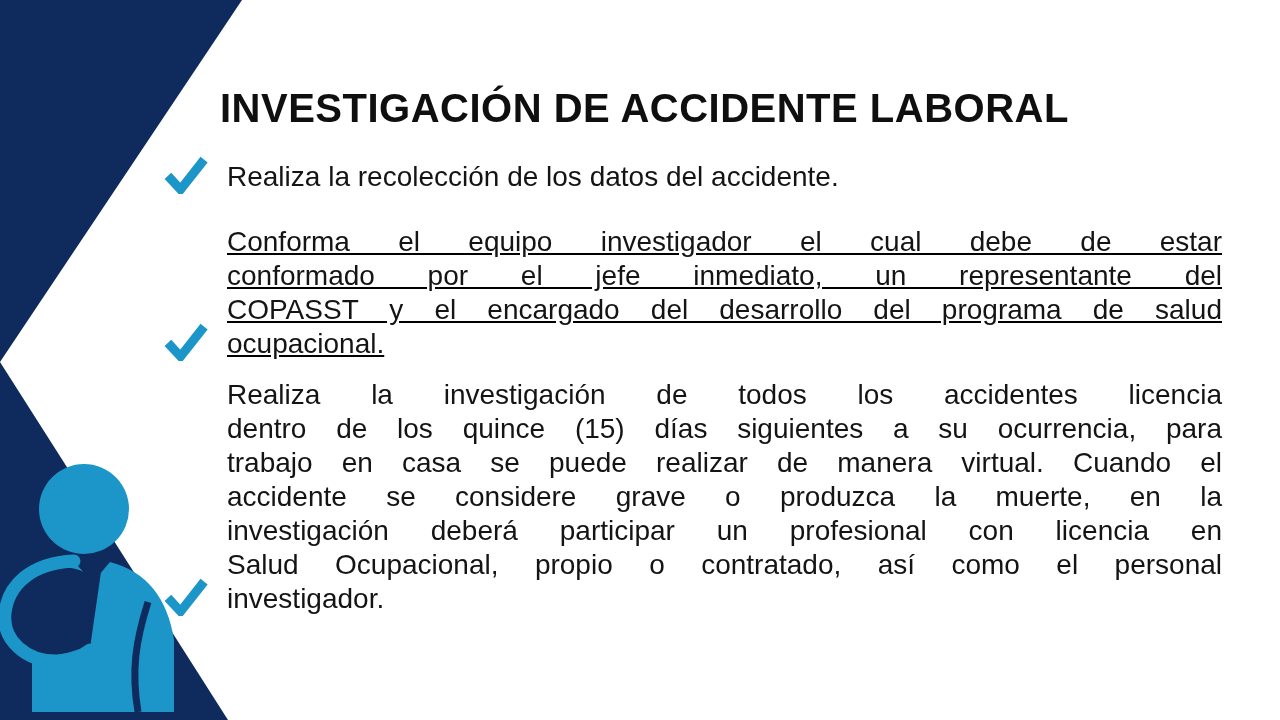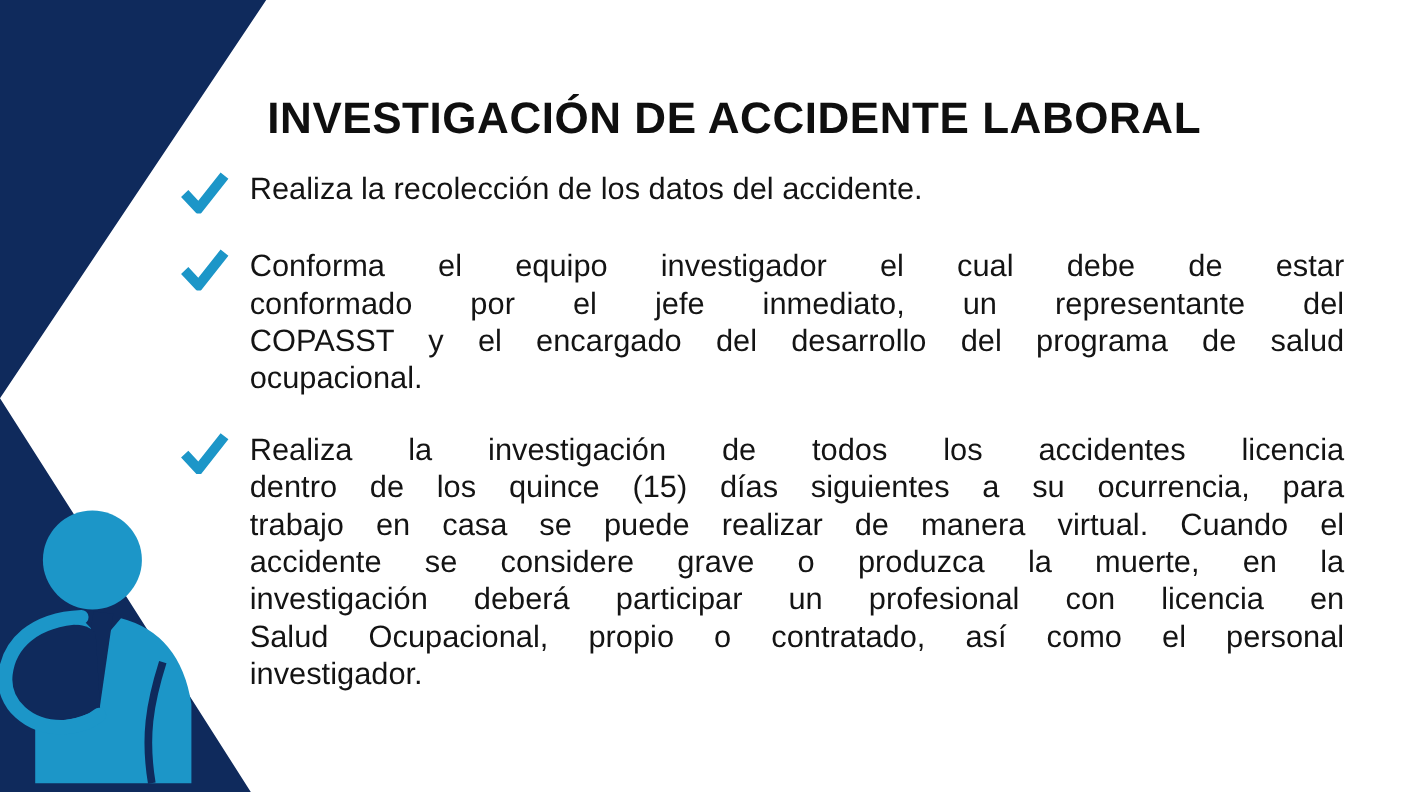--- a/index.html
+++ b/index.html
@@ -18,31 +18,30 @@
   
   .person{
     position:absolute;left:0;top:450px;width:190px;height:270px;
   }
   
   .title{
     position:absolute;left:220px;top:58px;width:1000px;
     font-size:40px;line-height:46px;font-weight:800;
     color:#0f0f0f;letter-spacing:0.5px;
     white-space:nowrap;
-    margin-left:23px;
   }
   
   .bullets{
     position:absolute;left:163px;top:155px;width:1059px;
   }
   .bullet{
-    display:flex;align-items:flex-start;
+    display:flex;align-items:flex-end;
   }
   .bullet-1{margin-bottom:31px;}
-  .bullet-2{margin-bottom:31px;}
+  .bullet-2{margin-bottom:17px;text-decoration:underline;}
   .check{
     flex:none;width:46px;height:38px;margin-right:18px;margin-top:1px;
   }
   .btext{
     flex:1;min-width:0;
     font-size:28px;line-height:34px;color:#141414;font-weight:500;
   }
   .tline{
     text-align:justify;
     text-align-last:justify;

